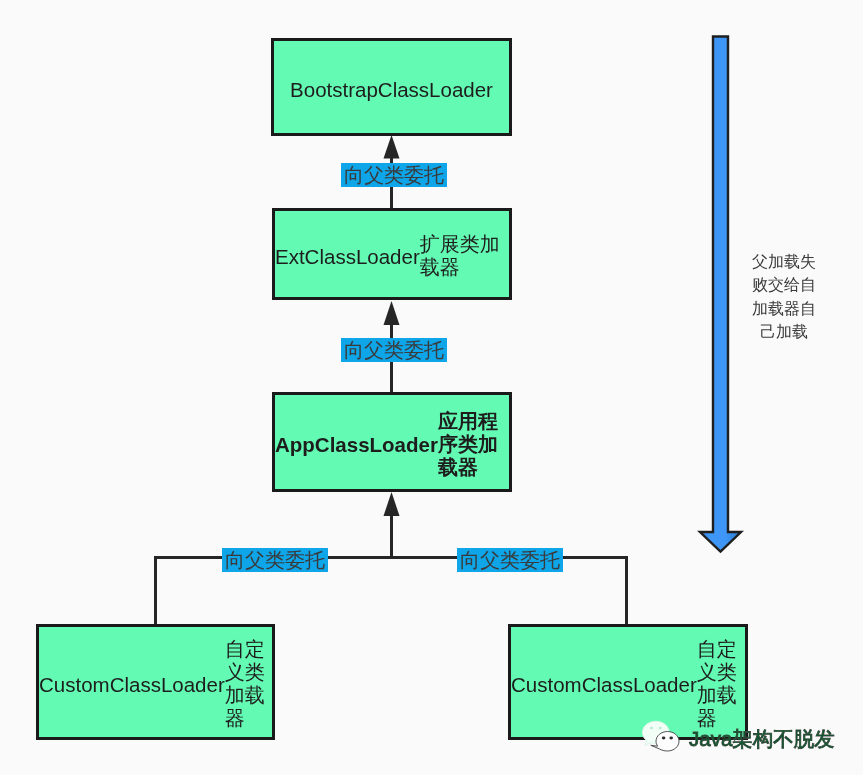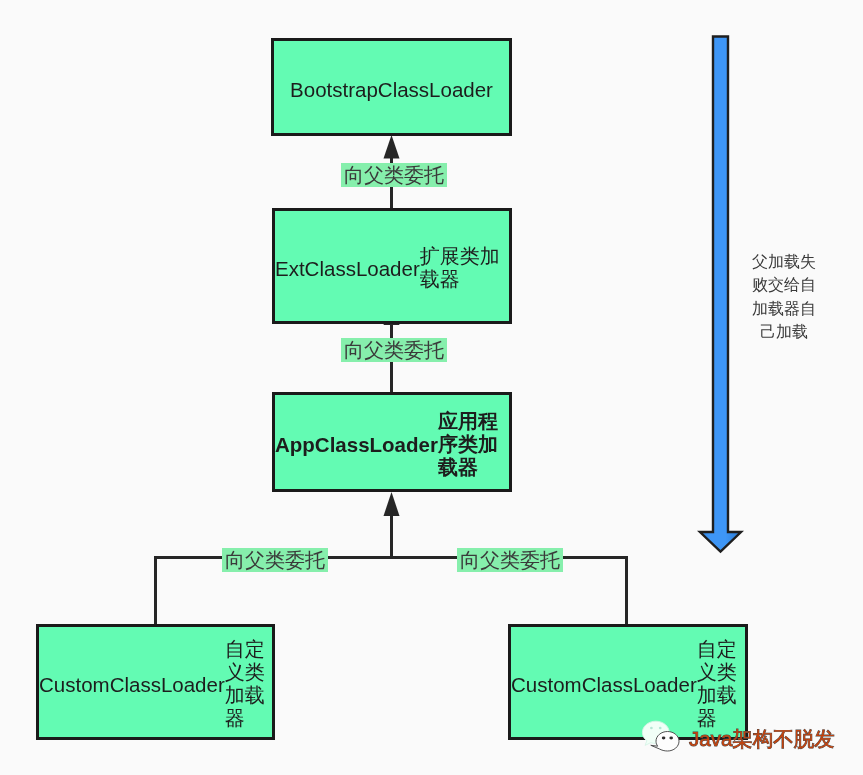--- a/index.html
+++ b/index.html
@@ -4,24 +4,24 @@
 <style>
   html,body{margin:0;padding:0;}
   body{width:863px;height:775px;background:#fafafa;font-family:"Liberation Sans",sans-serif;overflow:hidden;}
   #stage{position:relative;width:863px;height:775px;background:#fafafa;}
   svg.layer{position:absolute;left:0;top:0;width:863px;height:775px;}
   .box{position:absolute;background:#63FBB3;border:3px solid #1a1a1a;box-sizing:border-box;
        display:flex;flex-direction:row;align-items:center;justify-content:center;color:#1d1d1d;
        padding-top:4px;}
   .box .en{font-size:20.5px;line-height:25px;}
   .box .cn{font-size:20px;line-height:23px;}
-  .lbl{position:absolute;background:#86efac;font-size:20px;line-height:20px;color:#3a3a3a;
+  .lbl{position:absolute;background:#0ea5e9;font-size:20px;line-height:20px;color:#3a3a3a;
        white-space:nowrap;padding:2px 3px;}
   .sidetext{position:absolute;font-size:16px;line-height:23.3px;color:#3a3a3a;text-align:center;width:80px;}
-  .wm{position:absolute;color:#c2410c;font-size:20.5px;white-space:nowrap;letter-spacing:0px;
+  .wm{position:absolute;color:#14532d;font-size:20.5px;white-space:nowrap;letter-spacing:0px;
       -webkit-text-stroke:0.9px #4a4a4a;paint-order:stroke fill;}
 </style>
 </head>
 <body>
 
 <div id="stage">
 
   <svg class="layer" viewBox="0 0 863 775">
     <g>
       <line x1="391.5" y1="209" x2="391.5" y2="150" stroke="#262626" stroke-width="3"></line>
@@ -37,21 +37,21 @@
       <line x1="154" y1="557.5" x2="628" y2="557.5" stroke="#262626" stroke-width="3"></line>
       <line x1="155.5" y1="556" x2="155.5" y2="626" stroke="#262626" stroke-width="3"></line>
       <line x1="626.5" y1="556" x2="626.5" y2="626" stroke="#262626" stroke-width="3"></line>
     </g>
   </svg>
 
   <div class="box" style="left:271px;top:38px;width:241px;height:98px;">
     <div class="en">BootstrapClassLoader</div>
   </div>
 
-  <div class="box" style="left:272px;top:208px;width:240px;height:116px;">
+  <div class="box" style="left:272px;top:208px;width:240px;height:92px;">
     <div class="en">ExtClassLoader</div>
     <div class="cn">扩展类加载器</div>
   </div>
 
   <div class="box" style="left:272px;top:392px;width:240px;height:100px;font-weight:bold;">
     <div class="en">AppClassLoader</div>
     <div class="cn">应用程序类加载器</div>
   </div>
 
   <div class="box" style="left:36px;top:624px;width:239px;height:116px;">

